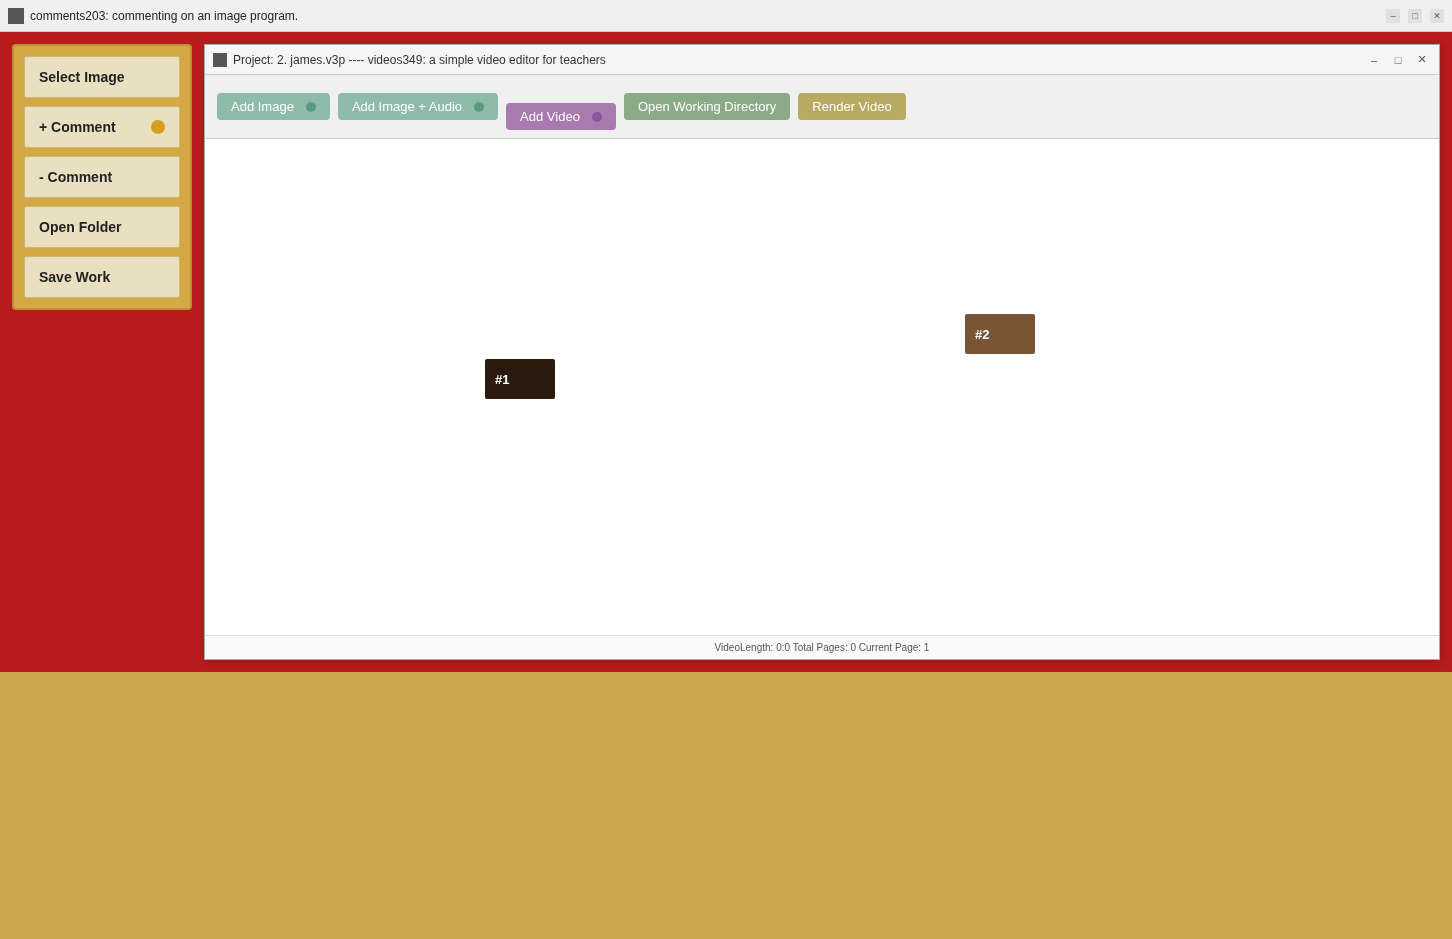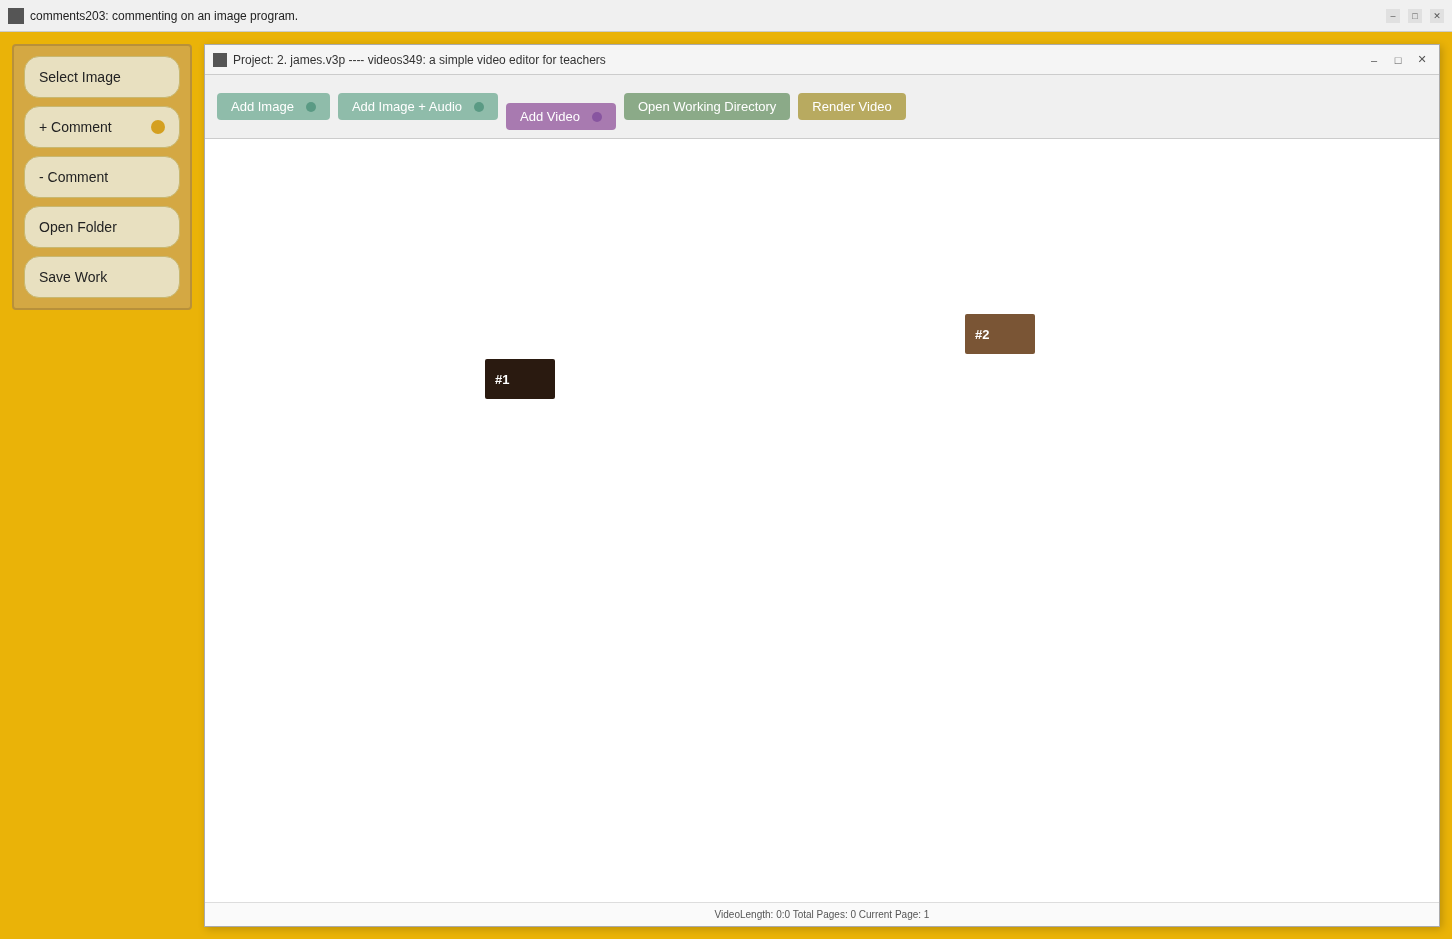--- a/index.html
+++ b/index.html
@@ -12,22 +12,22 @@
       height: 939px;
       overflow: hidden;
       position: relative;
     }
 
     
     .outer-window {
       position: absolute;
       top: 0; left: 0;
       width: 1452px;
-      height: 939px;
-      background: #eab308;
+      height: 672px;
+      background: #b91c1c;
       display: flex;
       flex-direction: column;
     }
 
     
     .outer-titlebar {
       display: flex;
       align-items: center;
       background: #f0f0f0;
       height: 32px;
@@ -89,25 +89,25 @@
       gap: 8px;
       flex-shrink: 0;
       align-self: flex-start;
     }
 
     .sidebar-btn {
       width: 100%;
       padding: 12px 14px;
       background: #e8e0c0;
       border: 1px solid #c8b870;
-      border-radius: 15px;
+      border-radius: 2px;
       cursor: pointer;
       text-align: left;
       font-size: 14px;
-      font-weight: 400;
+      font-weight: 700;
       color: #222;
       display: flex;
       align-items: center;
       justify-content: space-between;
       gap: 8px;
     }
 
     .dot-indicator {
       width: 14px;
       height: 14px;

